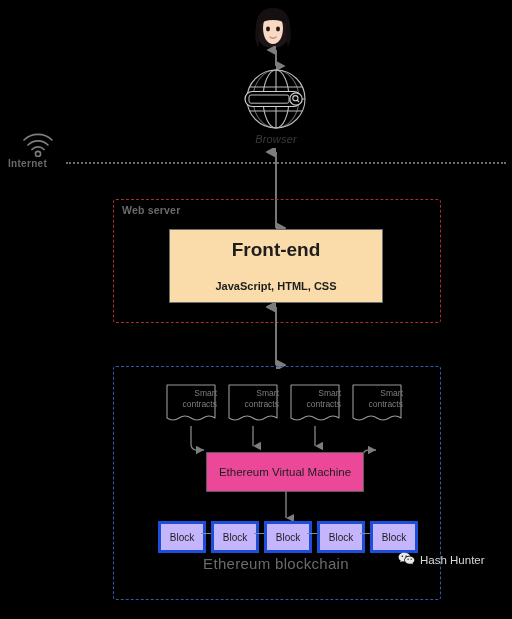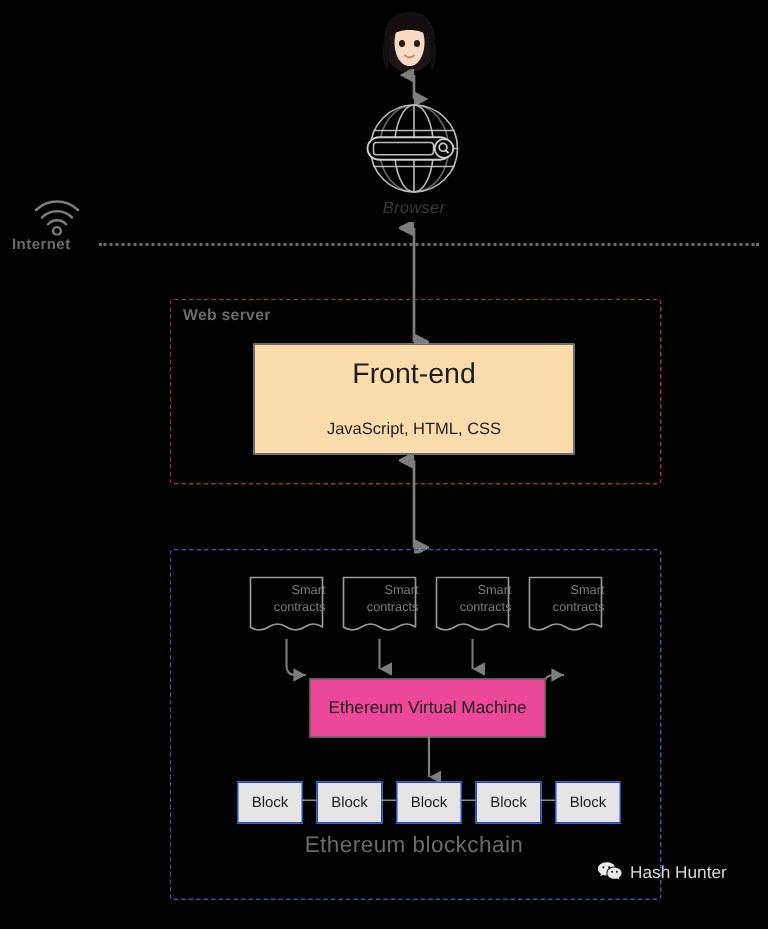--- a/index.html
+++ b/index.html
@@ -86,20 +86,21 @@
   
   #frontend-box {
     left: 169px; top: 229px;
     width: 212px; height: 72px;
     background: #fadcab;
     border: 1px solid #6d6d6d;
     display: flex;
     flex-direction: column;
     align-items: center;
     justify-content: center;
+    font-weight: bold;
   }
   #frontend-title {
     font-size: 19px;
     color: #1d1d1d;
     line-height: 1.1;
   }
   #frontend-sub {
     font-size: 11px;
     color: #1d1d1d;
     margin-top: 20px;
@@ -134,22 +135,22 @@
   #evm-label {
     font-size: 11.5px;
     color: #1d1d1d;
   }
 
   
   .block {
     position: absolute;
     top: 521px;
     width: 42px; height: 26px;
-    background: #e5e5e5;
-    border: 1px solid #1d4ed8;
+    background: #c4b5fd;
+    border: 3px solid #1d4ed8;
     display: flex;
     align-items: center;
     justify-content: center;
     font-size: 10px;
     color: #1d1d1d;
   }
   .block-link {
     position: absolute;
     top: 533px;
     height: 0;
@@ -160,21 +161,21 @@
     left: 113px; top: 555px;
     width: 326px;
     text-align: center;
     font-size: 15px;
     color: #6b6b6b;
     letter-spacing: 0.3px;
   }
 
   
   #watermark {
-    left: 398px; top: 574px;
+    left: 398px; top: 552px;
     display: flex;
     align-items: center;
     gap: 5px;
   }
   #watermark-text {
     font-size: 11.5px;
     color: #d9d9d9;
   }
   #wechat-icon { width: 17px; height: 15px; display:block; }
 

